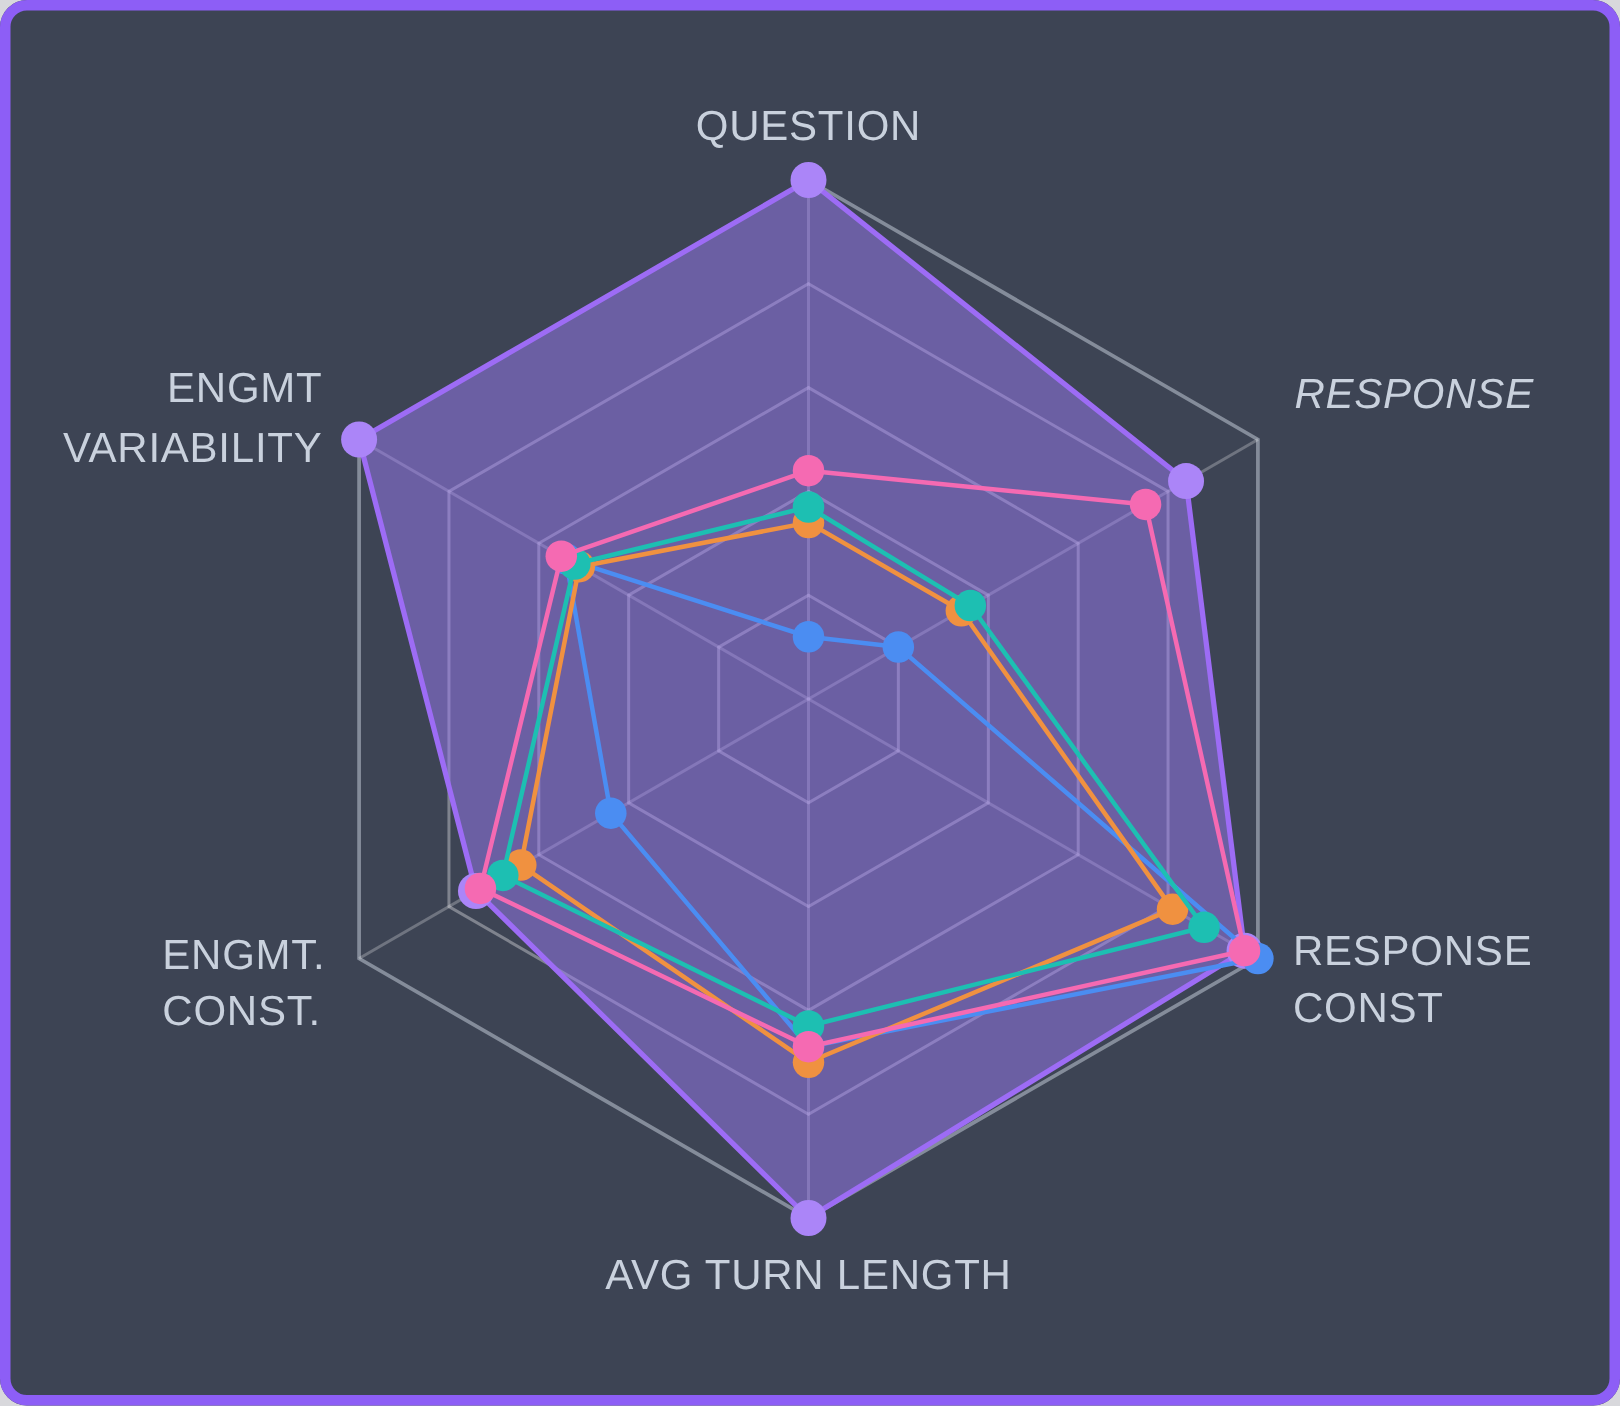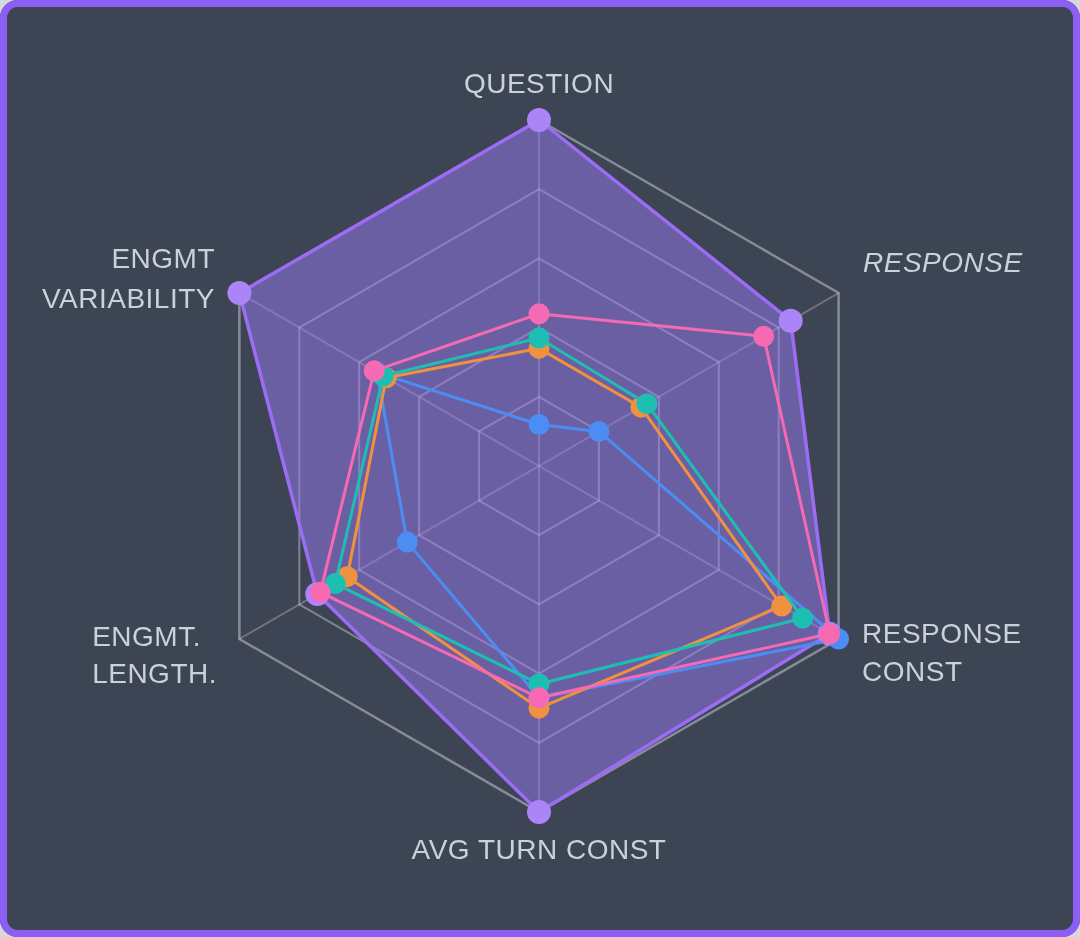--- a/index.html
+++ b/index.html
@@ -115,25 +115,25 @@
     <span>QUESTION</span>
   </div>
   <div class="axis-label" id="lbl-response">
     <span>RESPONSE</span>
   </div>
   <div class="axis-label" id="lbl-question">
     <span>RESPONSE</span>
     <span>CONST</span>
   </div>
   <div class="axis-label" id="lbl-avgturn">
-    <span>AVG TURN CONST</span>
+    <span>AVG TURN LENGTH</span>
   </div>
   <div class="axis-label" id="lbl-engmt">
     <span>ENGMT.</span>
-    <span>LENGTH.</span>
+    <span>CONST.</span>
   </div>
   <div class="axis-label" id="lbl-turnvar">
     <span>ENGMT</span>
     <span>VARIABILITY</span>
   </div>
 </div>
 
 <div class="border-overlay"></div>
 
 </body></html>

